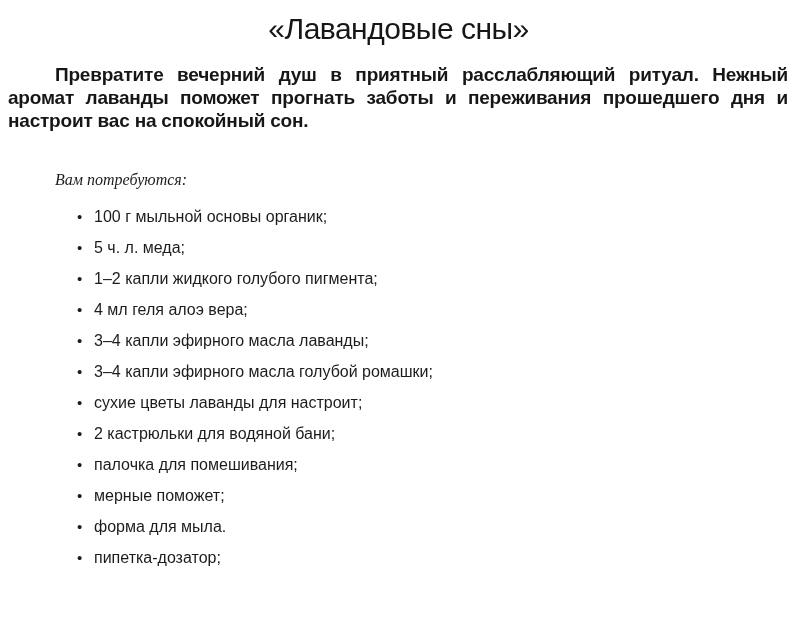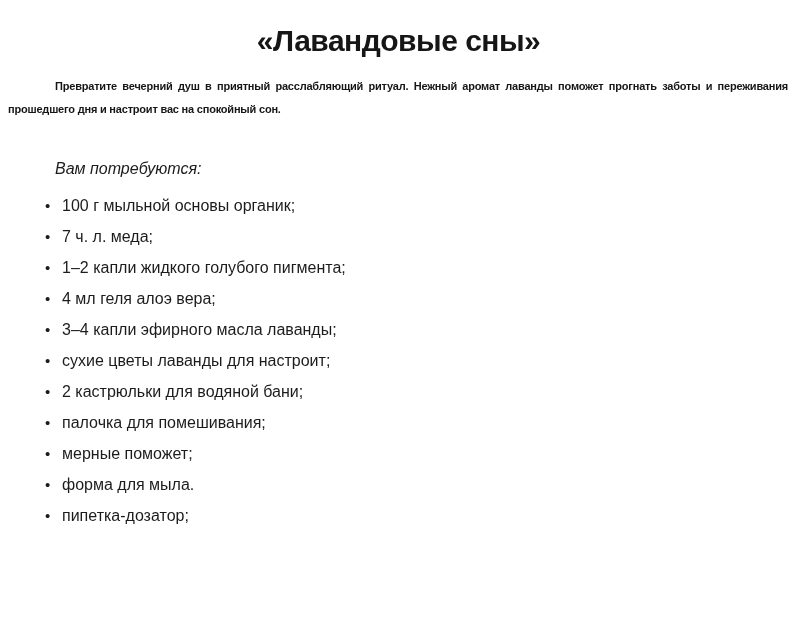--- a/index.html
+++ b/index.html
@@ -16,79 +16,82 @@
     -webkit-font-smoothing: antialiased;
   }
   .page {
     position: relative;
     width: 797px;
     height: 625px;
     background: #ffffff;
   }
   .doc-title {
     margin: 0;
-    padding-top: 22px;
+    padding-top: 10px;
     text-align: center;
     font-size: 30px;
-    font-weight: bold;
+    font-weight: normal;
     letter-spacing: -0.5px;
     line-height: 38px;
     color: #161616;
   }
   .intro {
     margin: 15px 9px 8px 8px;
-    font-size: 11px;
+    font-size: 19px;
     font-weight: bold;
     letter-spacing: -0.2px;
     line-height: 23px;
     text-align: justify;
     text-indent: 47px;
     color: #161616;
   }
   .needs-heading {
     margin: 38px 0 0 55px;
     font-size: 16px;
     font-style: italic;
     line-height: 20px;
     color: #1c1c1c;
+    font-family: Liberation Serif, serif;
   }
   .ingredient-list {
     list-style: none;
     margin: 11px 0 0 0;
     padding: 0 0 0 45px;
   }
   .ingredient-item {
     font-size: 16px;
     line-height: 31px;
     white-space: nowrap;
     color: #1c1c1c;
+    margin-left: 32px;
   }
   .bullet {
     display: inline-block;
     width: 17px;
     font-size: 15px;
   }
 </style>
 </head>
 <body>
 
 <div class="page">
 
   <h1 class="doc-title">«Лавандовые сны»</h1>
 
   <p class="intro">Превратите вечерний душ в приятный расслабляющий ритуал. Нежный аромат лаванды поможет прогнать заботы и переживания прошедшего дня и настроит вас на спокойный сон.</p>
 
   <p class="needs-heading">Вам потребуются:</p>
 
   <ul class="ingredient-list">
     <li class="ingredient-item"><span class="bullet">•</span><span>100 г мыльной основы органик;</span></li>
-    <li class="ingredient-item"><span class="bullet">•</span><span>7 ч. л. меда;</span></li>
+    <li class="ingredient-item"><span class="bullet">•</span><span>5 ч. л. меда;</span></li>
     <li class="ingredient-item"><span class="bullet">•</span><span>1–2 капли жидкого голубого пигмента;</span></li>
     <li class="ingredient-item"><span class="bullet">•</span><span>4 мл геля алоэ вера;</span></li>
     <li class="ingredient-item"><span class="bullet">•</span><span>3–4 капли эфирного масла лаванды;</span></li>
+    <li class="ingredient-item"><span class="bullet">•</span><span>3–4 капли эфирного масла голубой ромашки;</span></li>
     <li class="ingredient-item"><span class="bullet">•</span><span>сухие цветы лаванды для настроит;</span></li>
     <li class="ingredient-item"><span class="bullet">•</span><span>2 кастрюльки для водяной бани;</span></li>
     <li class="ingredient-item"><span class="bullet">•</span><span>палочка для помешивания;</span></li>
     <li class="ingredient-item"><span class="bullet">•</span><span>мерные поможет;</span></li>
     <li class="ingredient-item"><span class="bullet">•</span><span>форма для мыла.</span></li>
     <li class="ingredient-item"><span class="bullet">•</span><span>пипетка-дозатор;</span></li>
   </ul>
 
 </div>
 

